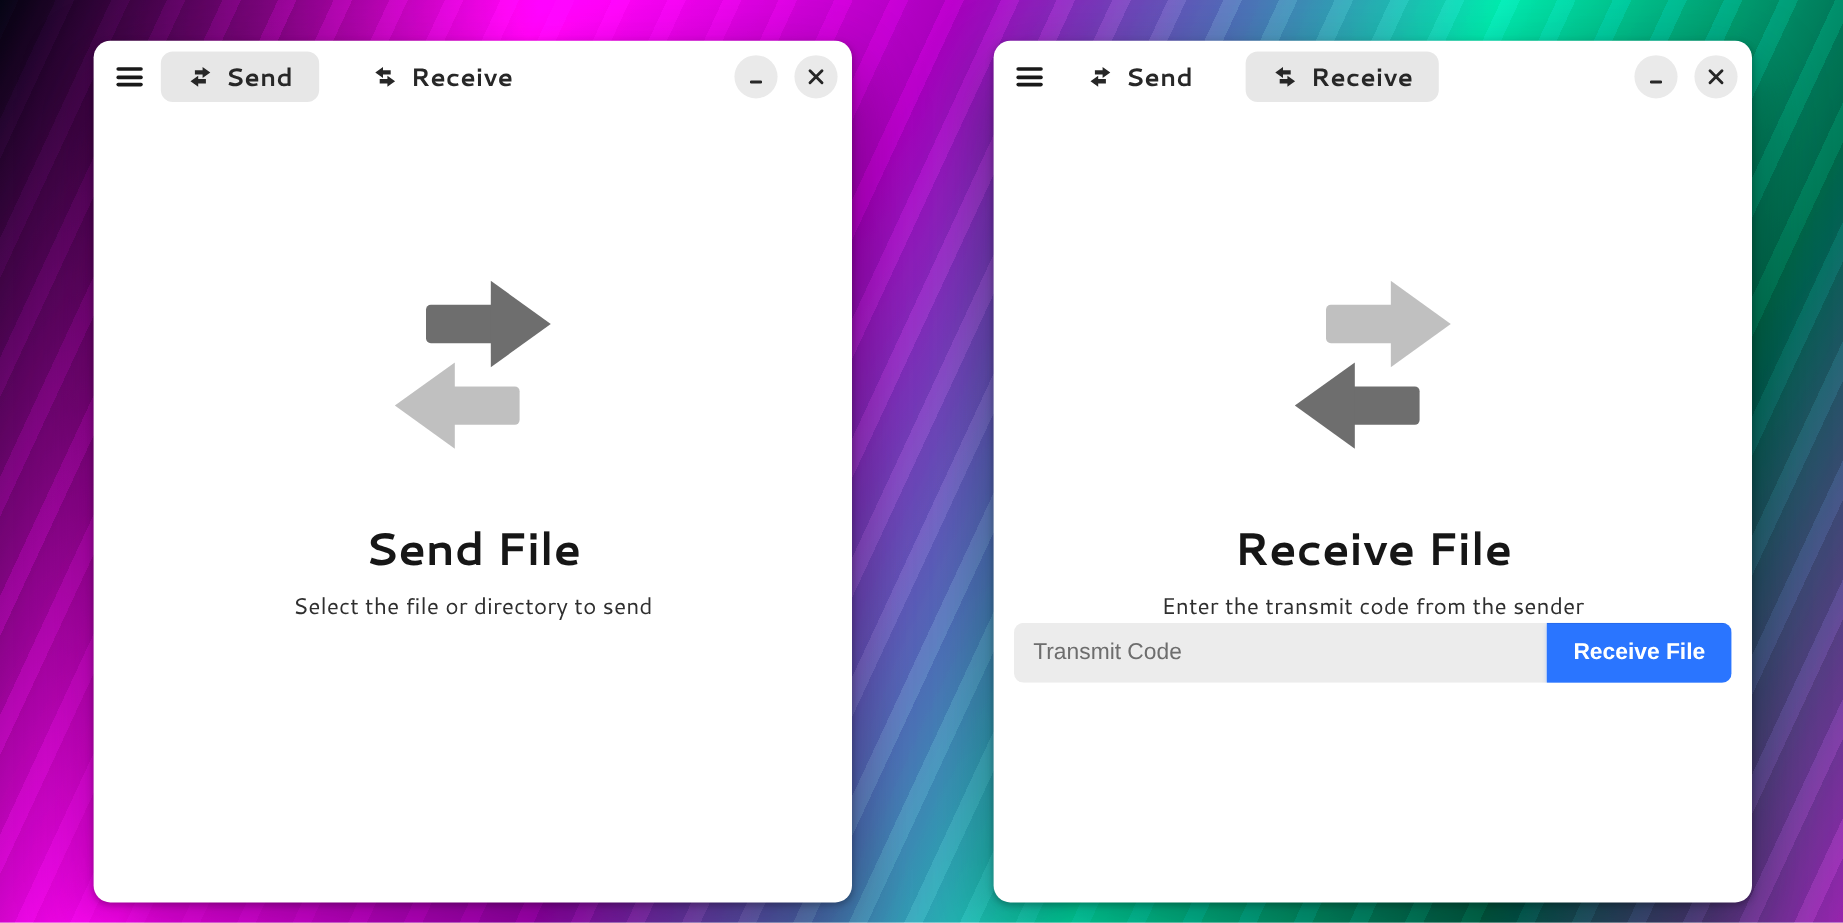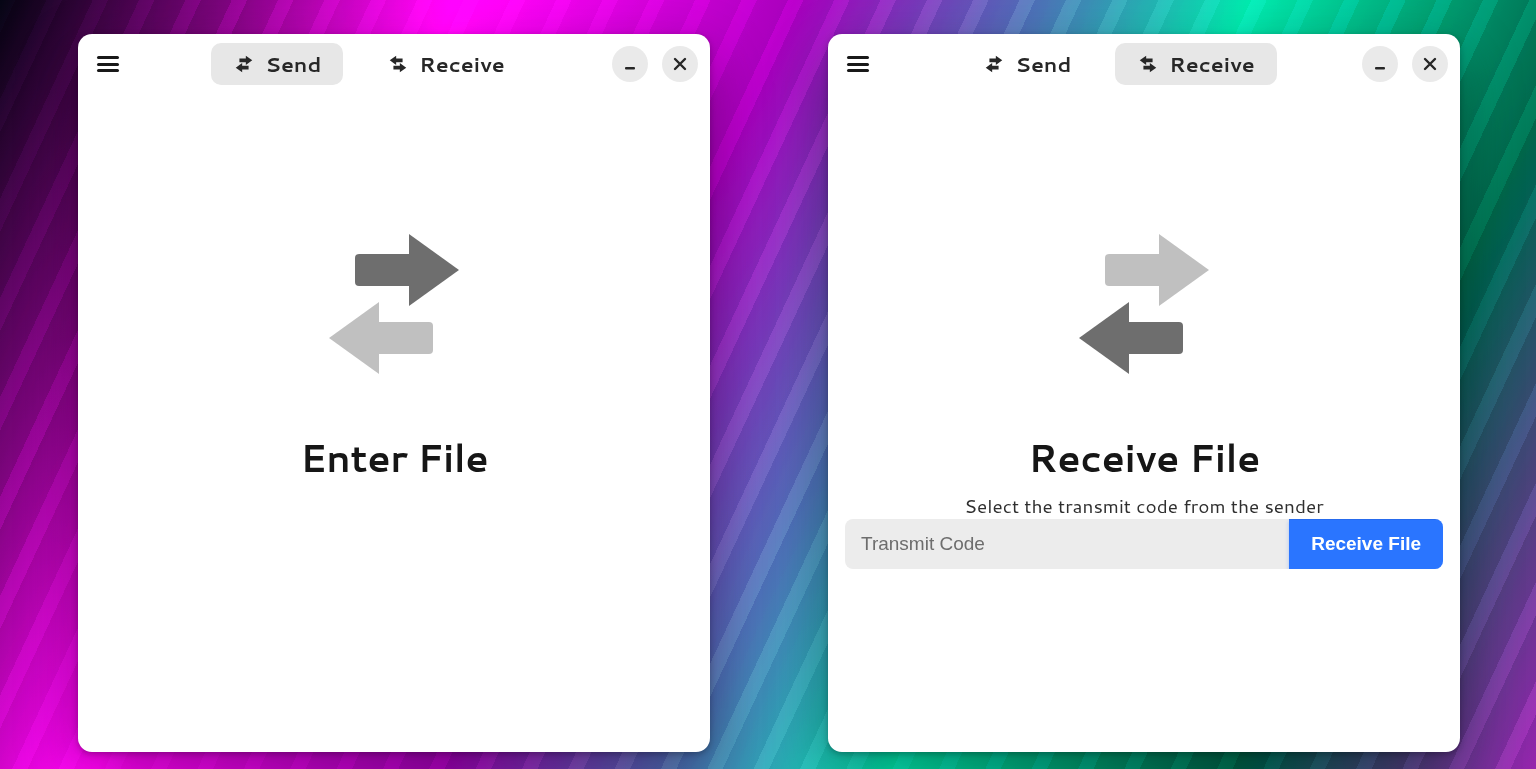--- a/index.html
+++ b/index.html
@@ -73,21 +73,20 @@
   .circ-btn { background: #e5e5e5; }
   .hamburger { width: 22px; height: 16px; position: relative; }
   .hamburger span{ position:absolute; left:0; right:0; height:3px; background:#1e1e1e; border-radius:2px;}
   .hamburger span:nth-child(1){ top:0;}
   .hamburger span:nth-child(2){ top:6.5px;}
   .hamburger span:nth-child(3){ bottom:0;}
 
   .tabstrip {
     flex: 1 1 auto;
     display: flex;
-    justify-content: center;
     gap: 22px;
   }
   .tab {
     display: flex; align-items: center; gap: 10px;
     font-weight: 700; font-size: 21px; color:#2b2b2b;
     padding: 6px 22px;
     border-radius: 10px;
   }
   .tab.active { background: #e2e2e2; }
   .tab svg { width: 22px; height: 18px; }
@@ -217,21 +216,22 @@
         <g fill="#6f6f6f">
           <rect x="46" y="40" width="62" height="32" rx="4"></rect>
           <path d="M100 20 L150 56 L100 92 Z"></path>
         </g>
         <g fill="#bdbdbd">
           <rect x="62" y="108" width="62" height="32" rx="4"></rect>
           <path d="M70 88 L20 124 L70 160 Z"></path>
         </g>
       </svg>
 
-      <h1 class="title">Enter File</h1>
+      <h1 class="title">Send File</h1>
+      <p class="subtitle">Select the file or directory to send</p>
 
     </div>
   </div>
 
   <div class="window win-right">
     <div class="titlebar">
       <div class="menu-btn">
         <div class="hamburger">
             <span></span>
             <span></span>
@@ -276,21 +276,21 @@
           <rect x="46" y="40" width="62" height="32" rx="4"></rect>
           <path d="M100 20 L150 56 L100 92 Z"></path>
         </g>
         <g fill="#6f6f6f">
           <rect x="62" y="108" width="62" height="32" rx="4"></rect>
           <path d="M70 88 L20 124 L70 160 Z"></path>
         </g>
       </svg>
 
       <h1 class="title">Receive File</h1>
-      <p class="subtitle">Select the transmit code from the sender</p>
+      <p class="subtitle">Enter the transmit code from the sender</p>
 
       <div class="input-row">
         <input class="code-input" type="text" placeholder="Transmit Code" style="">
         <button class="btn-primary recv-btn">Receive File</button>
       </div>
     </div>
   </div>
 
 </div>
 

